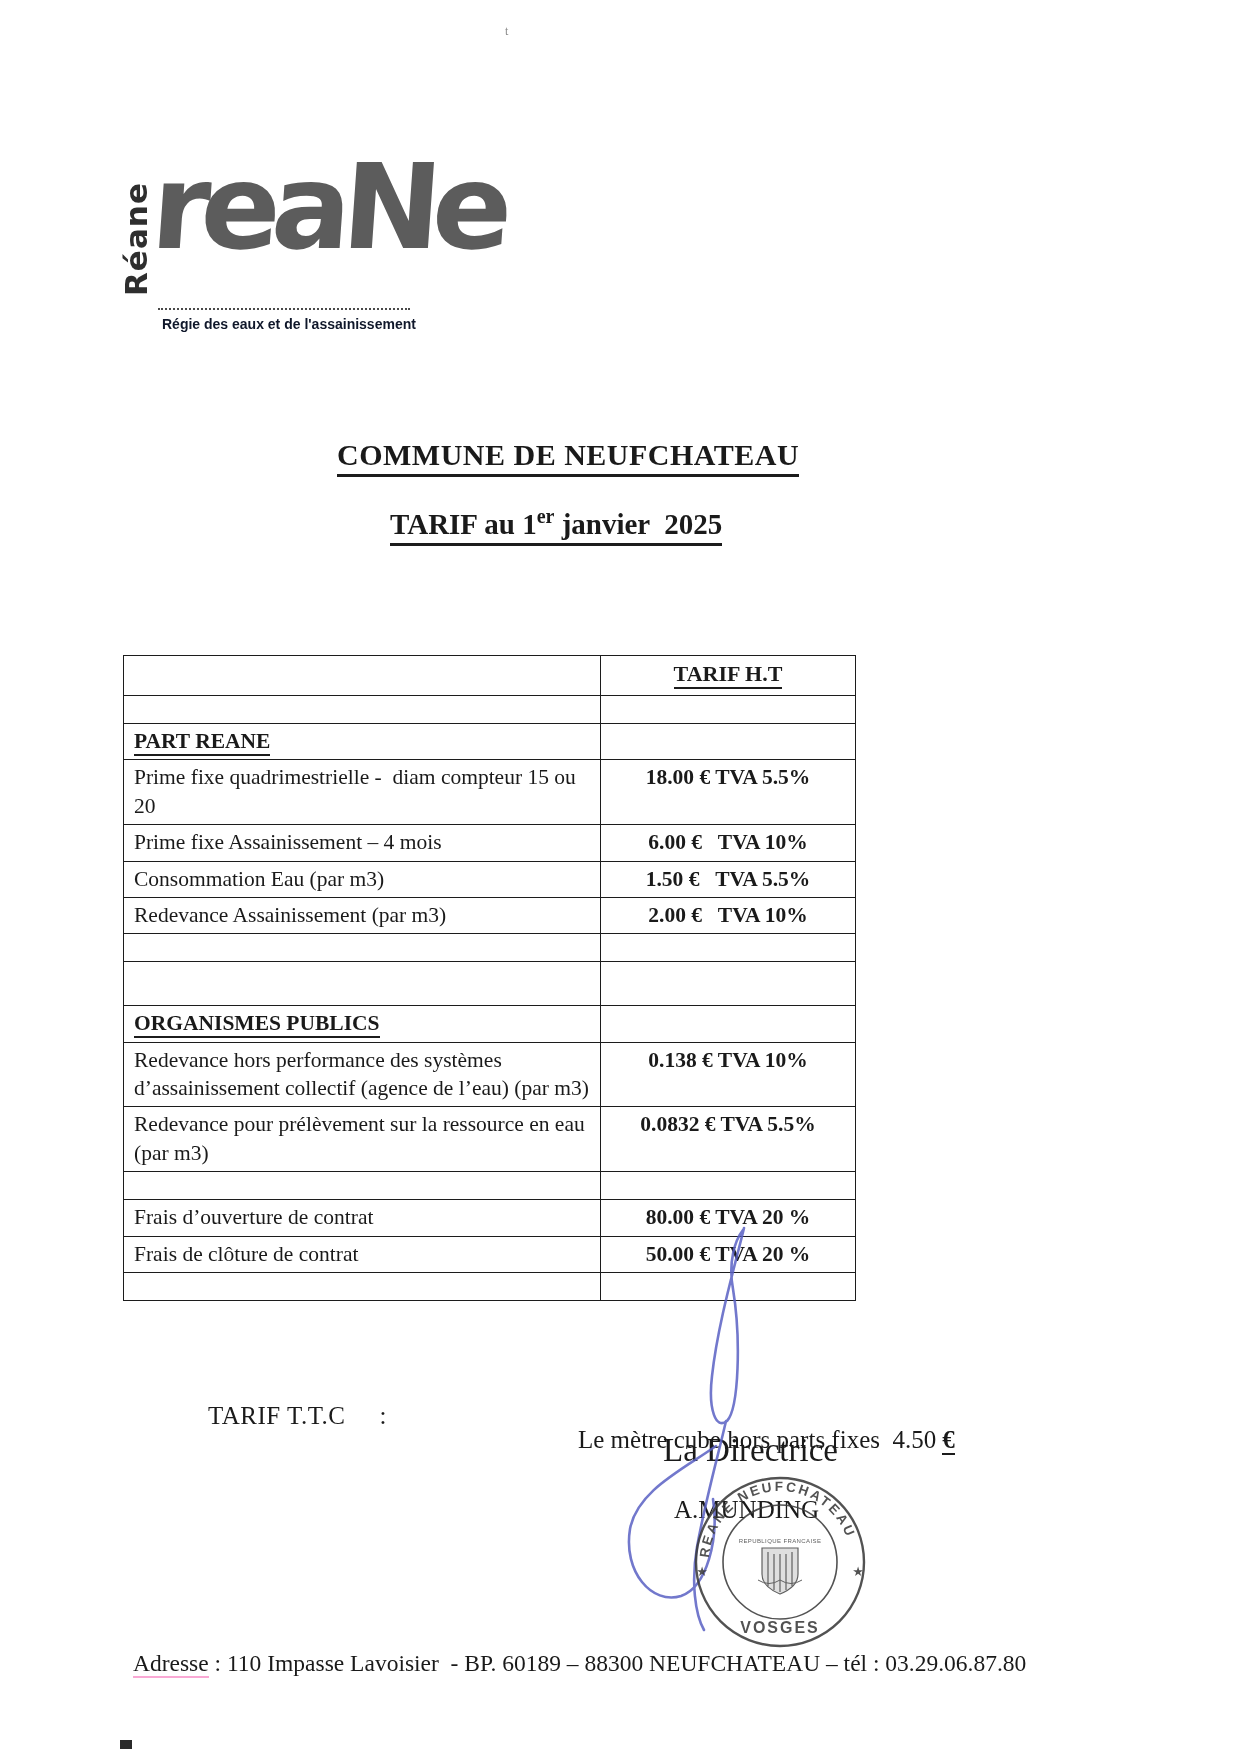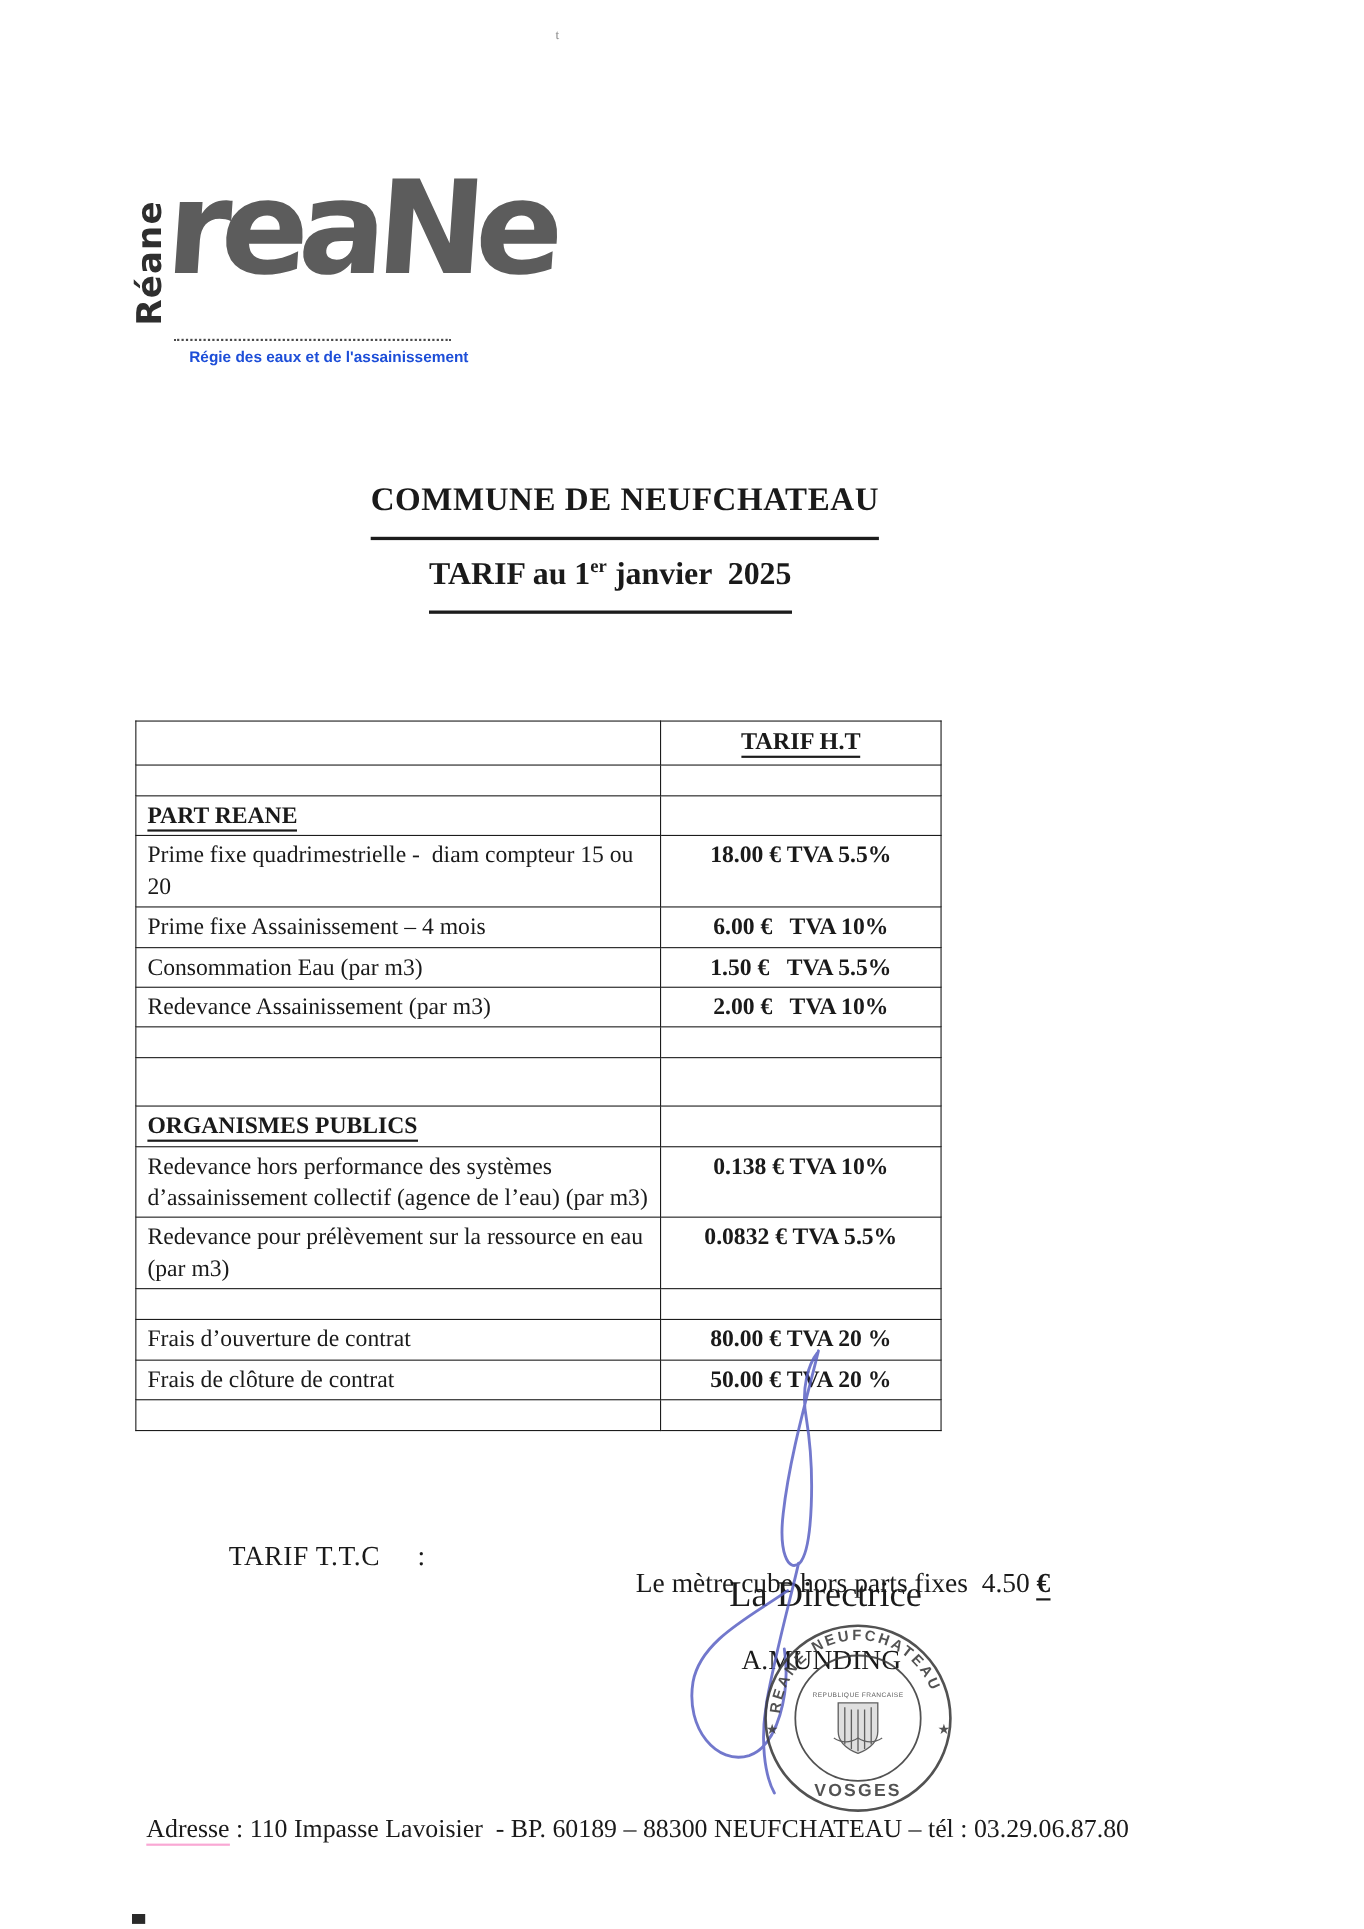--- a/index.html
+++ b/index.html
@@ -17,31 +17,31 @@
     letter-spacing:1px; color:#2e2e2e;
   }
   .logo-wordmark{
     left:152px; top:148px;
     font-family:"DejaVu Sans", sans-serif; font-weight:bold; font-size:118px;
     line-height:1; letter-spacing:-9px; color:#5c5c5c;
     transform:skewX(-4deg);
   }
   .logo-underline{ left:158px; top:308px; width:252px; border-top:2px dotted #4a4a4a; }
   .logo-tagline{
-    left:172px; top:316px;
-    font-family:"Liberation Sans", sans-serif; font-weight:bold; font-size:14px; color:#1d4ed8;
+    left:162px; top:316px;
+    font-family:"Liberation Sans", sans-serif; font-weight:bold; font-size:14px; color:#0f172a;
   }
 
   
   .doc-title{
     left:337px; top:438px; font-weight:bold; font-size:30px; letter-spacing:.5px;
   }
-  .doc-title .u, .doc-subtitle .u{ border-bottom:3px solid #1c1c1c; padding-bottom:17px; }
+  .doc-title .u, .doc-subtitle .u{ border-bottom:3px solid #1c1c1c; padding-bottom:3px; }
   .doc-subtitle{ left:390px; top:505px; font-weight:bold; font-size:29px; }
-  .doc-subtitle sup{ font-size:17px; }
+  .doc-subtitle sup{ font-size:20px; }
   .pre{ white-space:pre; }
 
   
   .tarif-table{
     left:123px; top:655px; width:732px;
     border-collapse:collapse; table-layout:fixed;
     font-size:21.5px; line-height:1.32;
   }
   .tarif-table td{
     border:1.6px solid #1c1c1c; padding:3px 10px 4px 10px;

